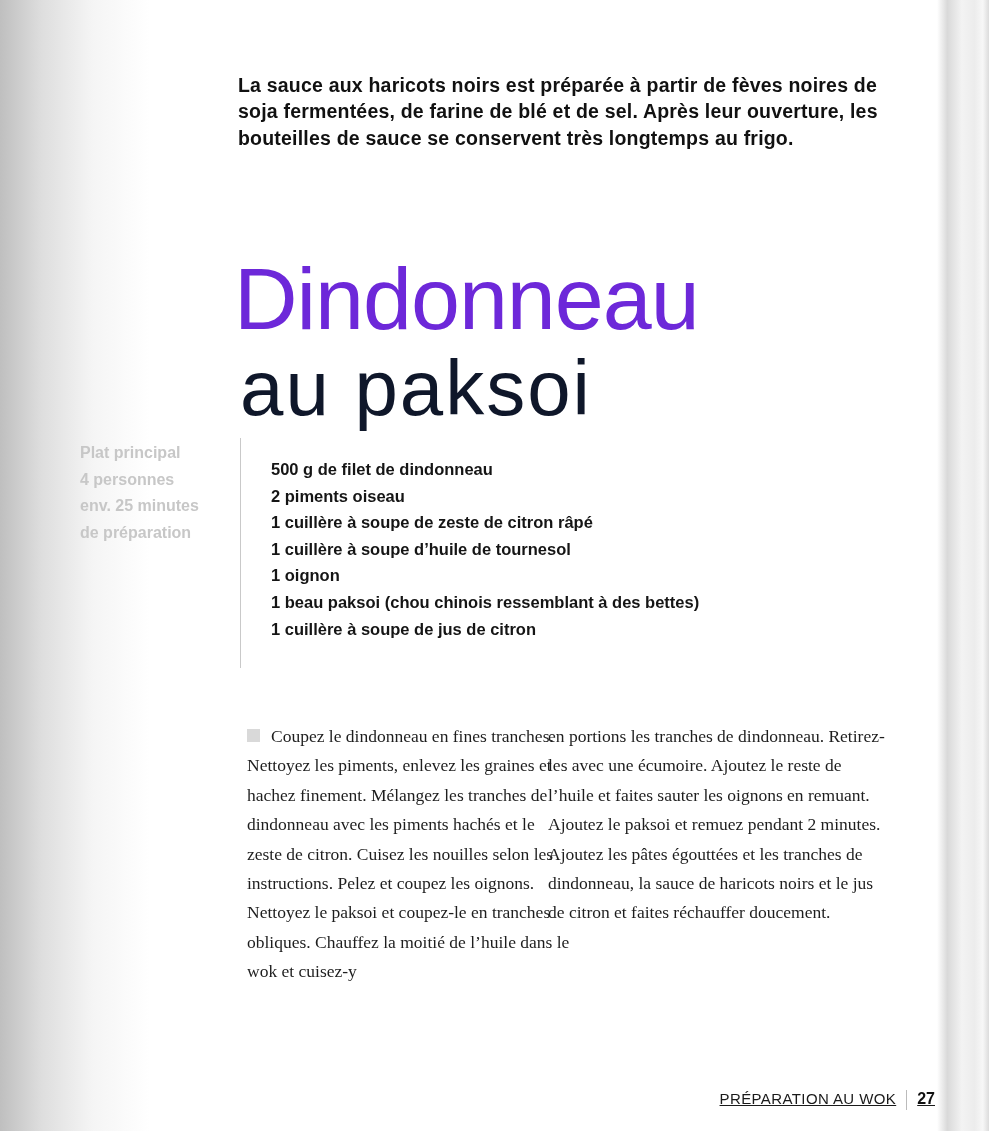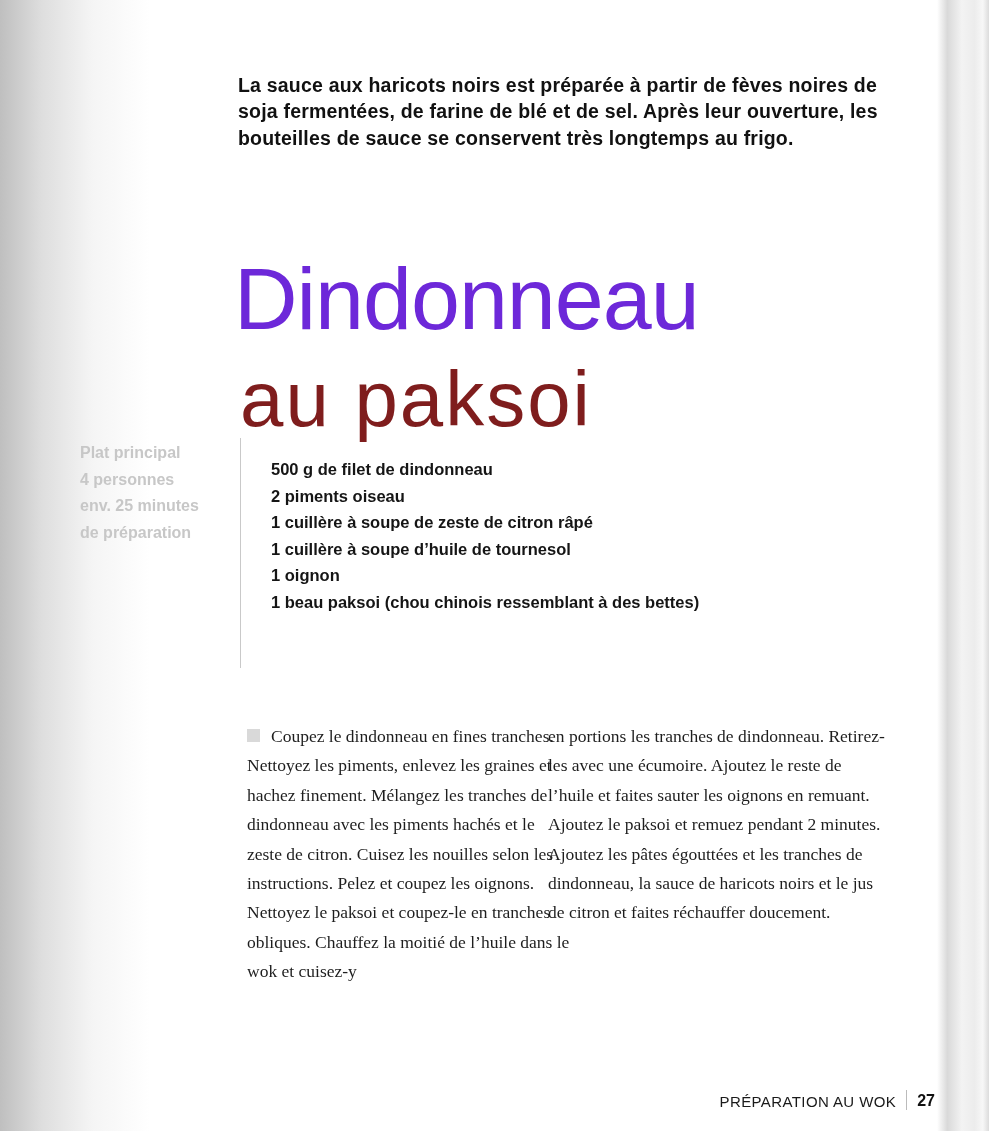--- a/index.html
+++ b/index.html
@@ -24,23 +24,23 @@
     position:absolute; left:238px; top:52px; width:650px;
     font-size:19.5px; font-weight:bold; line-height:26.5px;
     letter-spacing:0.2px; color:#111;
   }
   .title-gray {
     position:absolute; left:234px; top:196px;
     font-size:88px; font-weight:normal; letter-spacing:-1px;
     color:#6d28d9; line-height:1;
   }
   .title-black {
-    position:absolute; left:240px; top:308px;
+    position:absolute; left:240px; top:297px;
     font-size:78px; font-weight:300; letter-spacing:2px;
-    color:#7f1d1d; line-height:1;
+    color:#0f172a; line-height:1;
   }
   .meta {
     position:absolute; left:80px; top:440px; width:151px;
     text-align:left; font-size:16px; font-weight:bold;
     color:#c7c7c7; line-height:26.5px;
   }
   .vrule {
     position:absolute; left:240px; top:438px;
     width:1px; height:230px; background:#c9c9c9;
   }
@@ -58,21 +58,21 @@
     margin-top:12px;
   }
   .col-left  { left:247px; width:325px; }
   .col-right { left:548px; width:338px; }
   .bullet {
     display:inline-block; width:13px; height:13px;
     background:#d9d9d9; margin-right:11px;
   }
   .footer {
     position:absolute; top:1090px; right:54px;
-    display:flex; align-items:flex-end; gap:10px;
+    display:flex; align-items:flex-start; gap:10px;text-decoration:underline;
   }
   .footer-section {
     font-size:15px; letter-spacing:0.4px; color:#1a1a1a;
   }
   .footer-divider {
     width:1px; height:20px; background:#bbbbbb;
   }
   .footer-page {
     font-size:16px; font-weight:bold; color:#111;
   }
@@ -97,20 +97,21 @@
 
 <div class="vrule"></div>
 
 <ul class="ingredients">
   <li>500 g de filet de dindonneau</li>
   <li>2 piments oiseau</li>
   <li>1 cuillère à soupe de zeste de citron râpé</li>
   <li>1 cuillère à soupe d’huile de tournesol</li>
   <li>1 oignon</li>
   <li>1 beau paksoi (chou chinois ressemblant à des bettes)</li>
+  <li>1 cuillère à soupe de jus de citron</li>
 </ul>
 
 <div class="col col-left">
   <span class="bullet"></span><span>Coupez le dindonneau en fines tranches. Nettoyez les piments, enlevez les graines et hachez finement. Mélangez les tranches de dindonneau avec les piments hachés et le zeste de citron. Cuisez les nouilles selon les instructions. Pelez et coupez les oignons. Nettoyez le paksoi et coupez-le en tranches obliques. Chauffez la moitié de l’huile dans le wok et cuisez-y</span>
 </div>
 
 <div class="col col-right">
   <span>en portions les tranches de dindonneau. Retirez-les avec une écumoire. Ajoutez le reste de l’huile et faites sauter les oignons en remuant. Ajoutez le paksoi et remuez pendant 2 minutes. Ajoutez les pâtes égouttées et les tranches de dindonneau, la sauce de haricots noirs et le jus de citron et faites réchauffer doucement.</span>
 </div>
 

